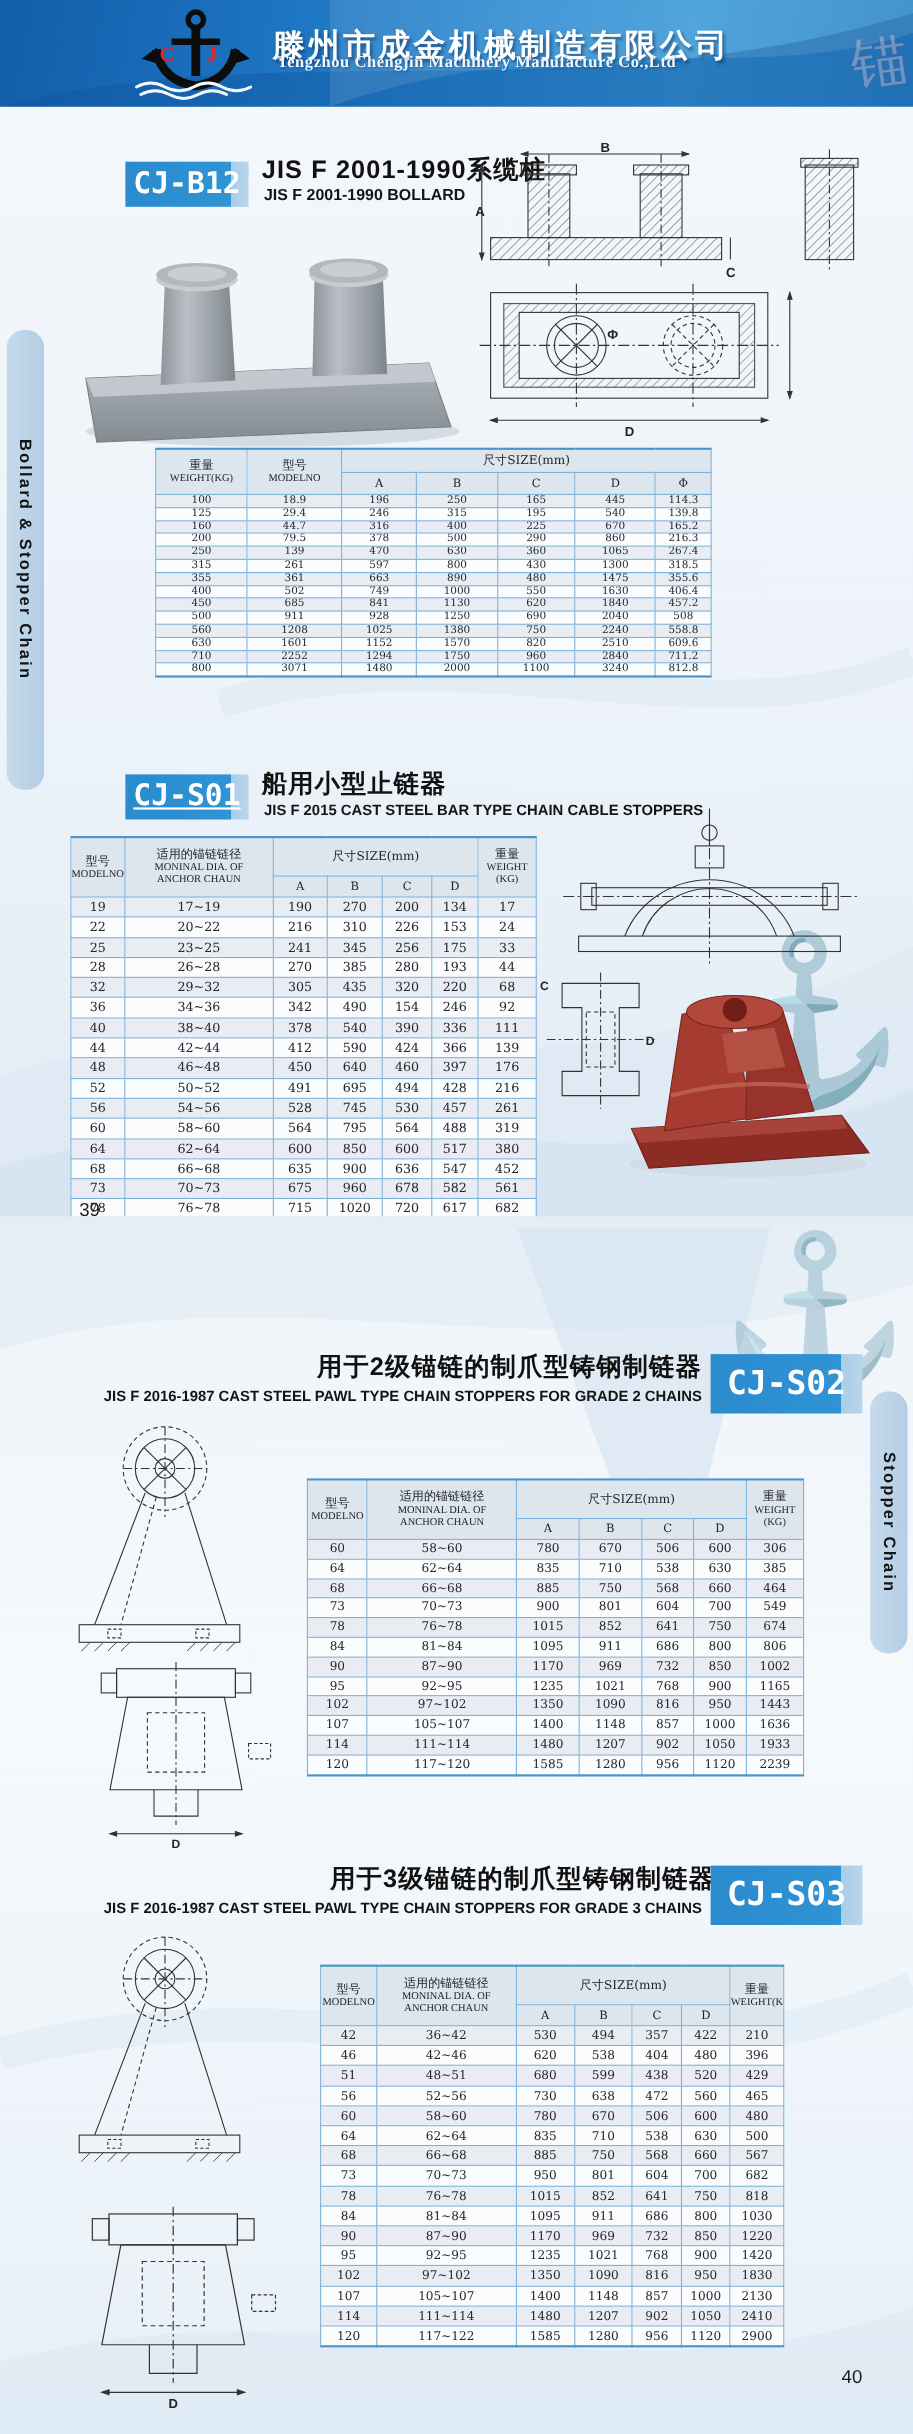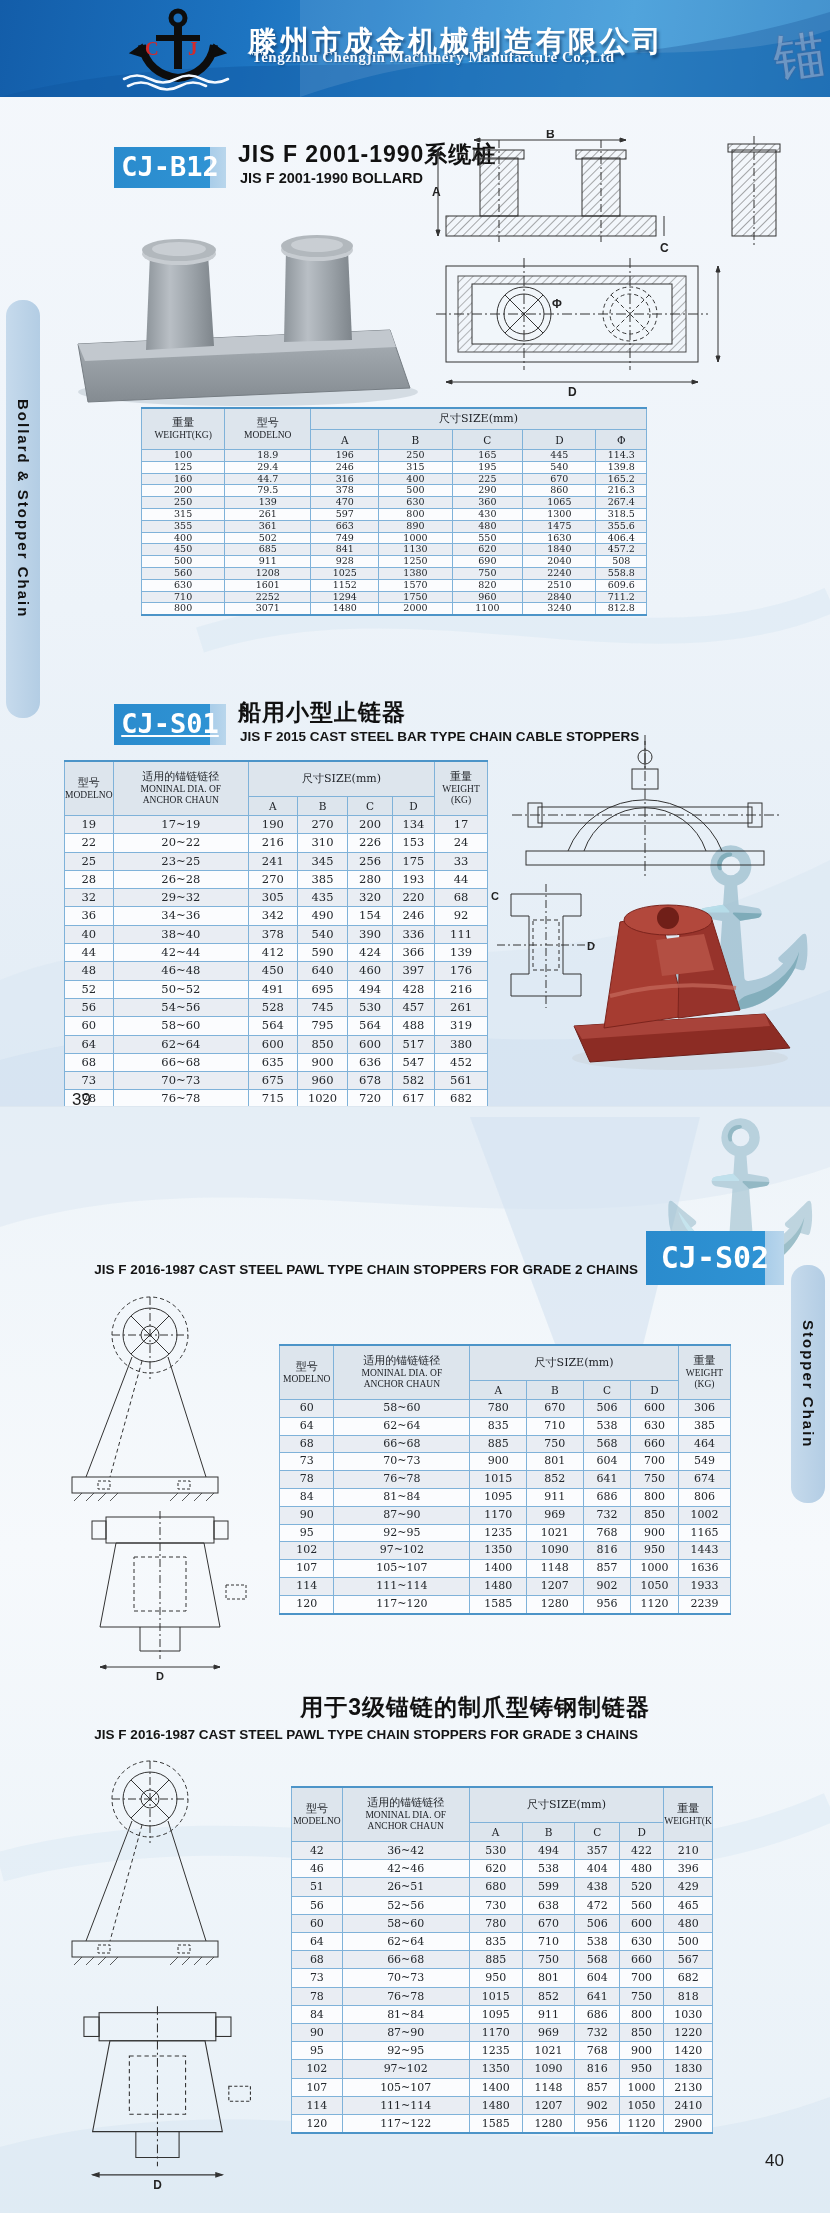--- a/index.html
+++ b/index.html
@@ -618,20 +618,21 @@
       <path d="M470,10 L700,10 L640,250 L560,250 Z" fill="#d6e4f1" opacity=".65"></path>
       <path d="M0,760 C300,680 560,820 830,700" stroke="#dce9f4" stroke-width="30" fill="none" opacity=".55"></path>
       <path d="M0,1040 C300,960 560,1090 830,990 L830,1107 L0,1107 Z" fill="#d8e6f2" opacity=".5"></path>
     </svg>
     <div class="wm" style="right:2px;top:6px;font-size:140px;opacity:.45;">⚓</div>
 
     <div class="vband" id="band-right">
       <span>Stopper Chain</span>
     </div>
 
+    <div class="title-zh" style="right:192px;top:120px;">用于2级锚链的制爪型铸钢制链器</div>
     <div class="title-en" style="right:192px;top:155px;font-size:13.5px;">JIS F 2016-1987 CAST STEEL PAWL TYPE CHAIN STOPPERS FOR GRADE 2 CHAINS</div>
     <div class="badge" style="left:646px;top:124px;width:138px;height:54px;font-size:30px;">
       <span>CJ-S02</span>
     </div>
 
     <svg class="abs" style="left:52px;top:188px" width="180" height="218" viewBox="0 0 180 218">
       <g stroke="#333" fill="none" stroke-width="1">
         <circle cx="98" cy="40" r="27"></circle>
           <circle cx="98" cy="40" r="9"></circle>
         <line x1="79" y1="21" x2="117" y2="59"></line>
@@ -819,20 +820,23 @@
               <td>956</td>
               <td>1120</td>
               <td>2239</td>
             </tr>
           </tbody>
       </table>
     </div>
 
     <div class="title-zh" style="right:180px;top:585px;">用于3级锚链的制爪型铸钢制链器</div>
     <div class="title-en" style="right:192px;top:620px;font-size:13.5px;">JIS F 2016-1987 CAST STEEL PAWL TYPE CHAIN STOPPERS FOR GRADE 3 CHAINS</div>
+    <div class="badge" style="left:646px;top:589px;width:138px;height:54px;font-size:30px;">
+      <span>CJ-S03</span>
+    </div>
 
     <svg class="abs" style="left:52px;top:652px" width="180" height="218" viewBox="0 0 180 218">
       <g stroke="#333" fill="none" stroke-width="1">
         <circle cx="98" cy="40" r="27"></circle>
           <circle cx="98" cy="40" r="9"></circle>
         <line x1="79" y1="21" x2="117" y2="59"></line>
           <line x1="117" y1="21" x2="79" y2="59"></line>
         <line x1="98" y1="2" x2="98" y2="84" stroke-dasharray="8 3 2 3"></line>
         <line x1="60" y1="40" x2="136" y2="40" stroke-dasharray="8 3 2 3"></line>
         <circle cx="98" cy="40" r="38" stroke-dasharray="4 3"></circle>
@@ -921,21 +925,21 @@
               <td>46</td>
               <td>42~46</td>
               <td>620</td>
               <td>538</td>
               <td>404</td>
               <td>480</td>
               <td>396</td>
             </tr>
             <tr>
               <td>51</td>
-              <td>26~51</td>
+              <td>48~51</td>
               <td>680</td>
               <td>599</td>
               <td>438</td>
               <td>520</td>
               <td>429</td>
             </tr>
             <tr>
               <td>56</td>
               <td>52~56</td>
               <td>730</td>

